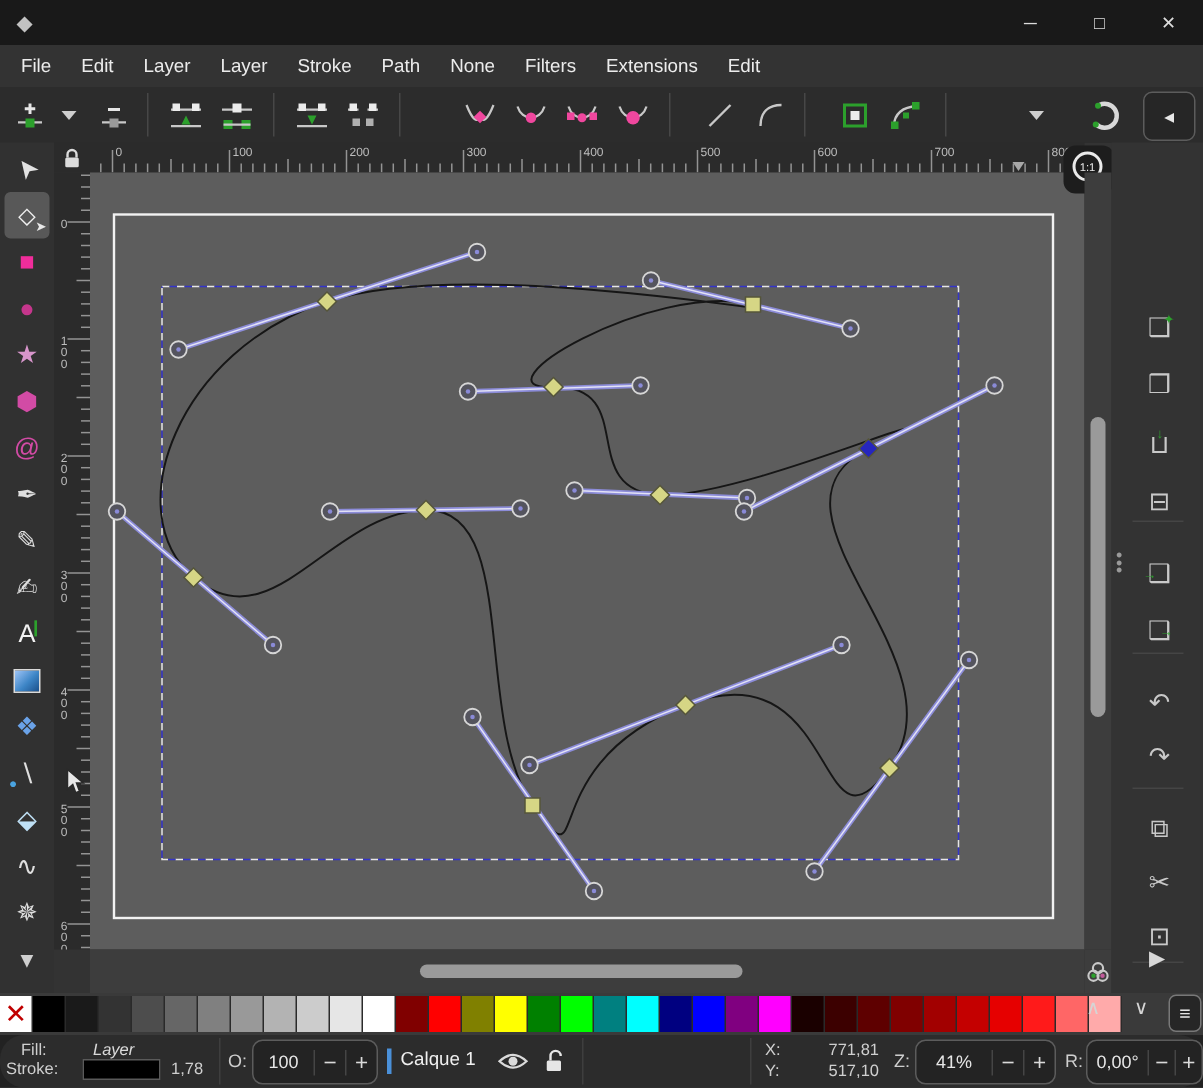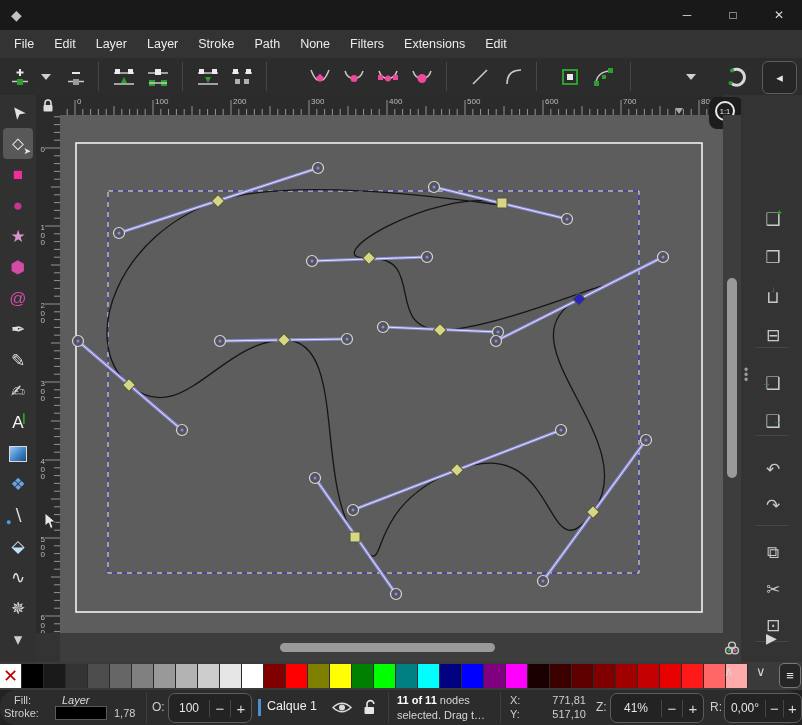--- a/index.html
+++ b/index.html
@@ -687,24 +687,20 @@
   <span class="lbl" style="left:267px;top:9px;font-size:12.5px;color:#f0f0f0">Calque 1</span>
   <svg class="abs" style="left:332px;top:10px" width="20" height="15">
     <path d="M1,7.5 Q10,-1 19,7.5 Q10,16 1,7.5 Z" fill="none" stroke="#dadada" stroke-width="1.5"></path>
       <circle cx="10" cy="7.5" r="3" fill="#dadada"></circle>
   </svg>
   <svg class="abs" style="left:362px;top:8px" width="16" height="18">
     <path d="M5,9 v-3 a3.4,3.4 0 0 1 6.8,0" fill="none" stroke="#e6e6e6" stroke-width="1.6"></path>
       <rect x="2.5" y="9" width="9.5" height="7" rx="1" fill="#e6e6e6"></rect>
   </svg>
   <div class="sb-sep" style="left:388px"></div>
-  <div class="msg abs" style="left:397px;top:3px;width:105px;line-height:14.5px">
-    <span><b>11 of 11</b><span> nodes</span></span><br>
-    <span>selected. Drag t…</span>
-  </div>
   <div class="sb-sep" style="left:500px"></div>
   <span class="lbl" style="left:510px;top:4px">X:</span>
   <span class="lbl" style="left:540px;top:4px;width:46px;text-align:right;display:inline-block">771,81</span>
   <span class="lbl" style="left:510px;top:18px">Y:</span>
   <span class="lbl" style="left:540px;top:18px;width:46px;text-align:right;display:inline-block">517,10</span>
   <span class="lbl" style="left:596px;top:10px;font-size:12px">Z:</span>
   <div class="spin" style="left:610px;width:92px">
     <span class="v">41%</span>
     <span class="b">−</span>
     <span class="b">+</span>

